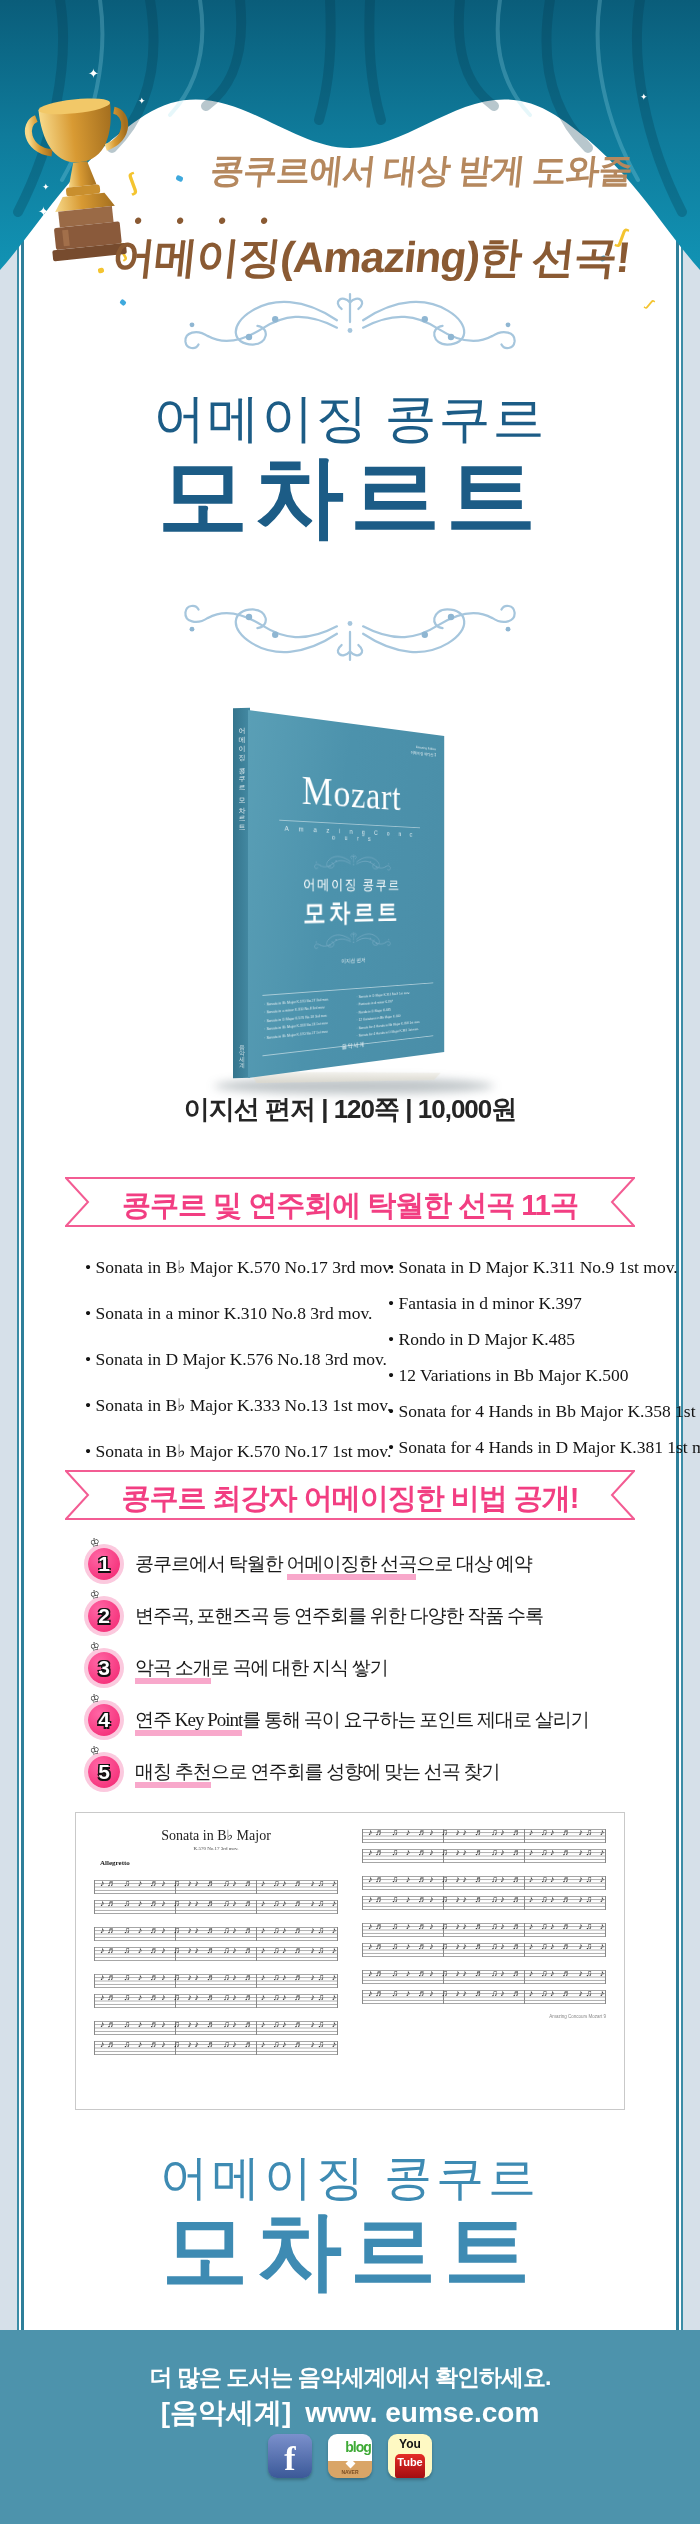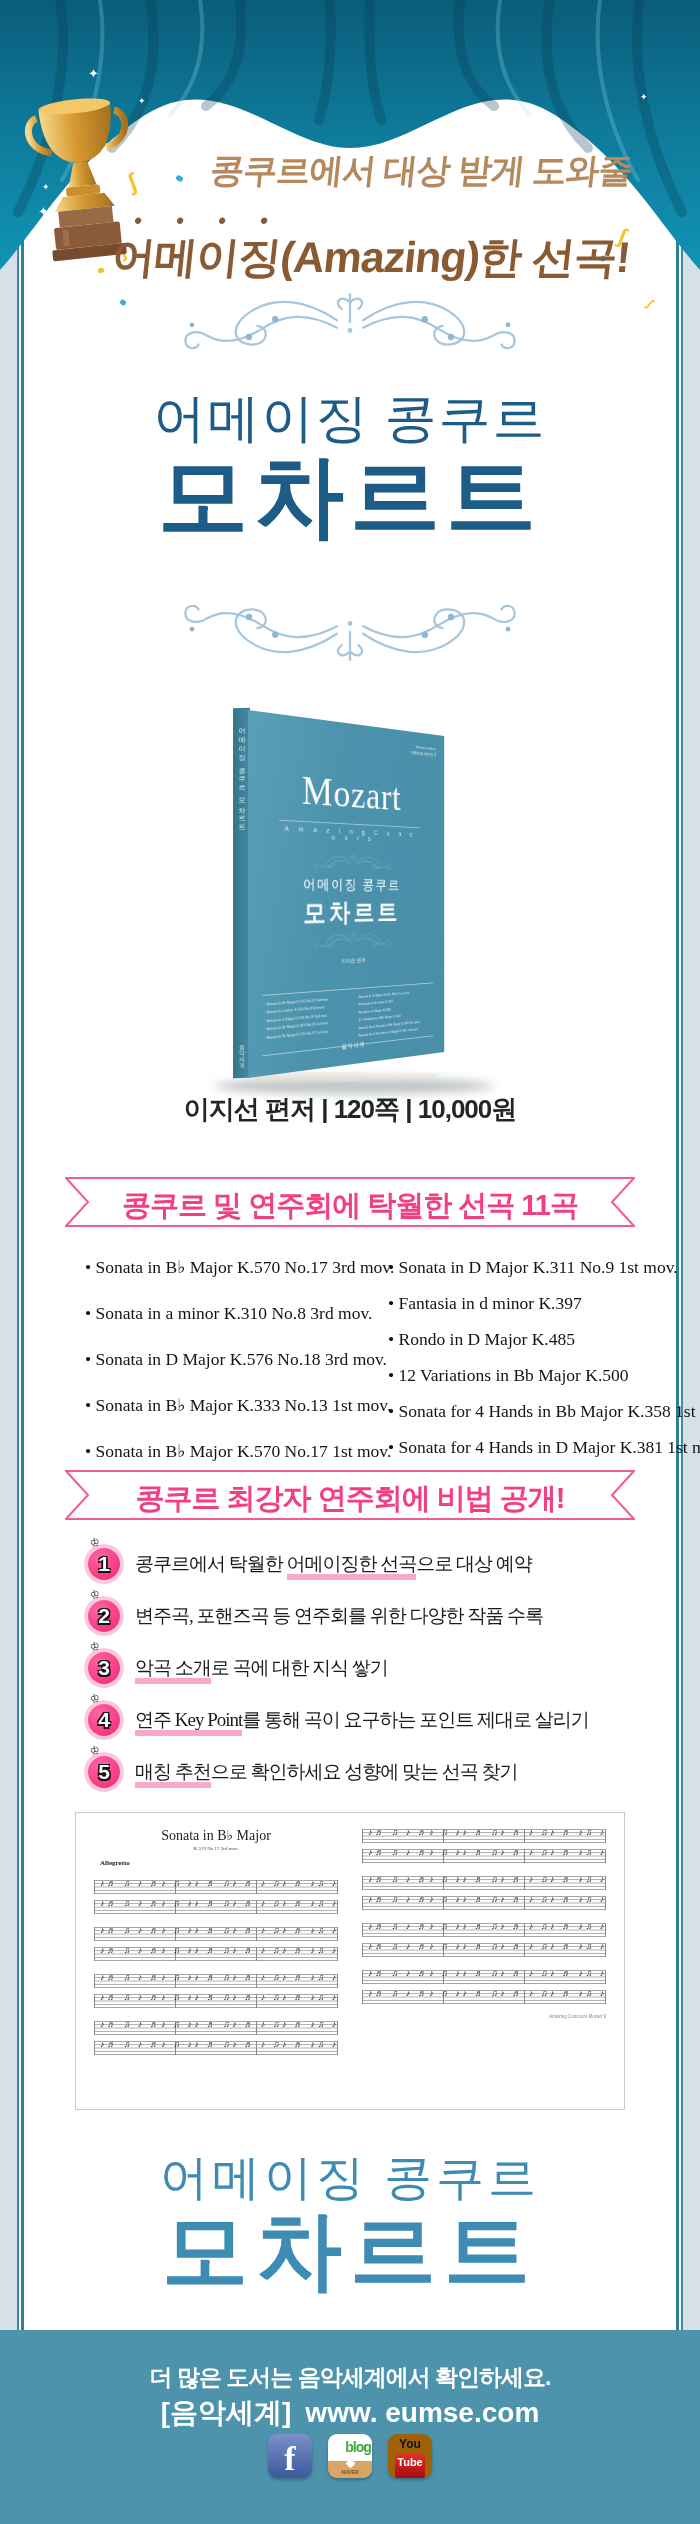--- a/index.html
+++ b/index.html
@@ -110,21 +110,21 @@
   .footer-line2{position:absolute;left:0;right:0;top:64px;font-size:28px;font-weight:bold;letter-spacing:0px;}
   .footer-line2 .bracket{margin-right:14px;}
   .sns{position:absolute;left:0;right:0;top:104px;display:flex;justify-content:center;gap:16px;}
   .sns-icon{width:44px;height:44px;border-radius:9px;box-shadow:0 2px 3px rgba(0,0,0,.25);position:relative;overflow:hidden;cursor:pointer;}
   .icon-fb{background:linear-gradient(#7b90cc,#3b5998);}
   .icon-fb .f{position:absolute;left:0;right:0;top:6px;font-family:"Liberation Serif",serif;font-size:34px;font-weight:bold;color:#fff;}
   .icon-blog{background:linear-gradient(#ffffff 0 62%,#d9a567 62% 100%);}
   .icon-blog .blog{position:absolute;left:0;right:0;top:5px;font-size:14px;font-weight:900;color:#3faa36;letter-spacing:-1px;padding-left:16px;}
   .icon-blog .naver{position:absolute;left:0;right:0;bottom:3px;font-size:5px;color:#7a4c22;font-weight:bold;}
   .icon-blog .notch{position:absolute;left:19px;top:26px;width:7px;height:7px;background:#fff;transform:rotate(45deg);}
-  .icon-yt{background:#a16207;}
+  .icon-yt{background:#fef9c3;}
   .icon-yt .you{position:absolute;left:0;right:0;top:3px;font-size:12px;font-weight:900;color:#111;}
   .icon-yt .tube{position:absolute;left:7px;right:7px;top:20px;height:26px;border-radius:5px;background:linear-gradient(#e52d27,#9e0b0f);
                  color:#fff;font-size:11px;font-weight:900;line-height:17px;}
 </style>
 </head>
 <body>
 
 <div id="poster">
 
   <svg width="0" height="0" style="position:absolute">
@@ -296,21 +296,21 @@
       <div class="song-item">• Rondo in D Major K.485</div>
       <div class="song-item">• 12 Variations in Bb Major K.500</div>
       <div class="song-item">• Sonata for 4 Hands in Bb Major K.358 1st mov.</div>
       <div class="song-item">• Sonata for 4 Hands in D Major K.381 1st mov.</div>
     </div>
 
   <div class="ribbon" style="top:1470px">
     <svg viewBox="0 0 570 50" preserveAspectRatio="none">
       <path d="M1,1 H569 L547,25 L569,49 H1 L23,25 Z" fill="#ffffff" stroke="#f35c93" stroke-width="2"></path>
     </svg>
-    <div class="ribbon-text">콩쿠르 최강자 연주회에 비법 공개!</div>
+    <div class="ribbon-text">콩쿠르 최강자 어메이징한 비법 공개!</div>
   </div>
 
   <div class="tips">
     <div class="tip-row">
       <div class="badge">
         <span class="badge-crown">♔</span>
         <span class="badge-num">1</span>
       </div>
       <div class="tip-text"><span>콩쿠르에서 탁월한 </span><span class="hl">어메이징한 선곡</span><span>으로 대상 예약</span></div>
     </div>
@@ -333,21 +333,21 @@
         <span class="badge-crown">♔</span>
         <span class="badge-num">4</span>
       </div>
       <div class="tip-text"><span></span><span class="hl">연주 Key Point</span><span>를 통해 곡이 요구하는 포인트 제대로 살리기</span></div>
     </div>
     <div class="tip-row">
       <div class="badge">
         <span class="badge-crown">♔</span>
         <span class="badge-num">5</span>
       </div>
-      <div class="tip-text"><span></span><span class="hl">매칭 추천</span><span>으로 확인하세요 성향에 맞는 선곡 찾기</span></div>
+      <div class="tip-text"><span></span><span class="hl">매칭 추천</span><span>으로 연주회를 성향에 맞는 선곡 찾기</span></div>
     </div>
   </div>
 
   <div class="sheet">
     <div class="sheet-page left">
       <div class="sheet-title">Sonata in B♭ Major</div>
       <div class="sheet-sub">K.570 No.17 3rd mov.</div>
       <div class="sheet-tempo">Allegretto</div>
       <div class="system">
         <div class="staff">

